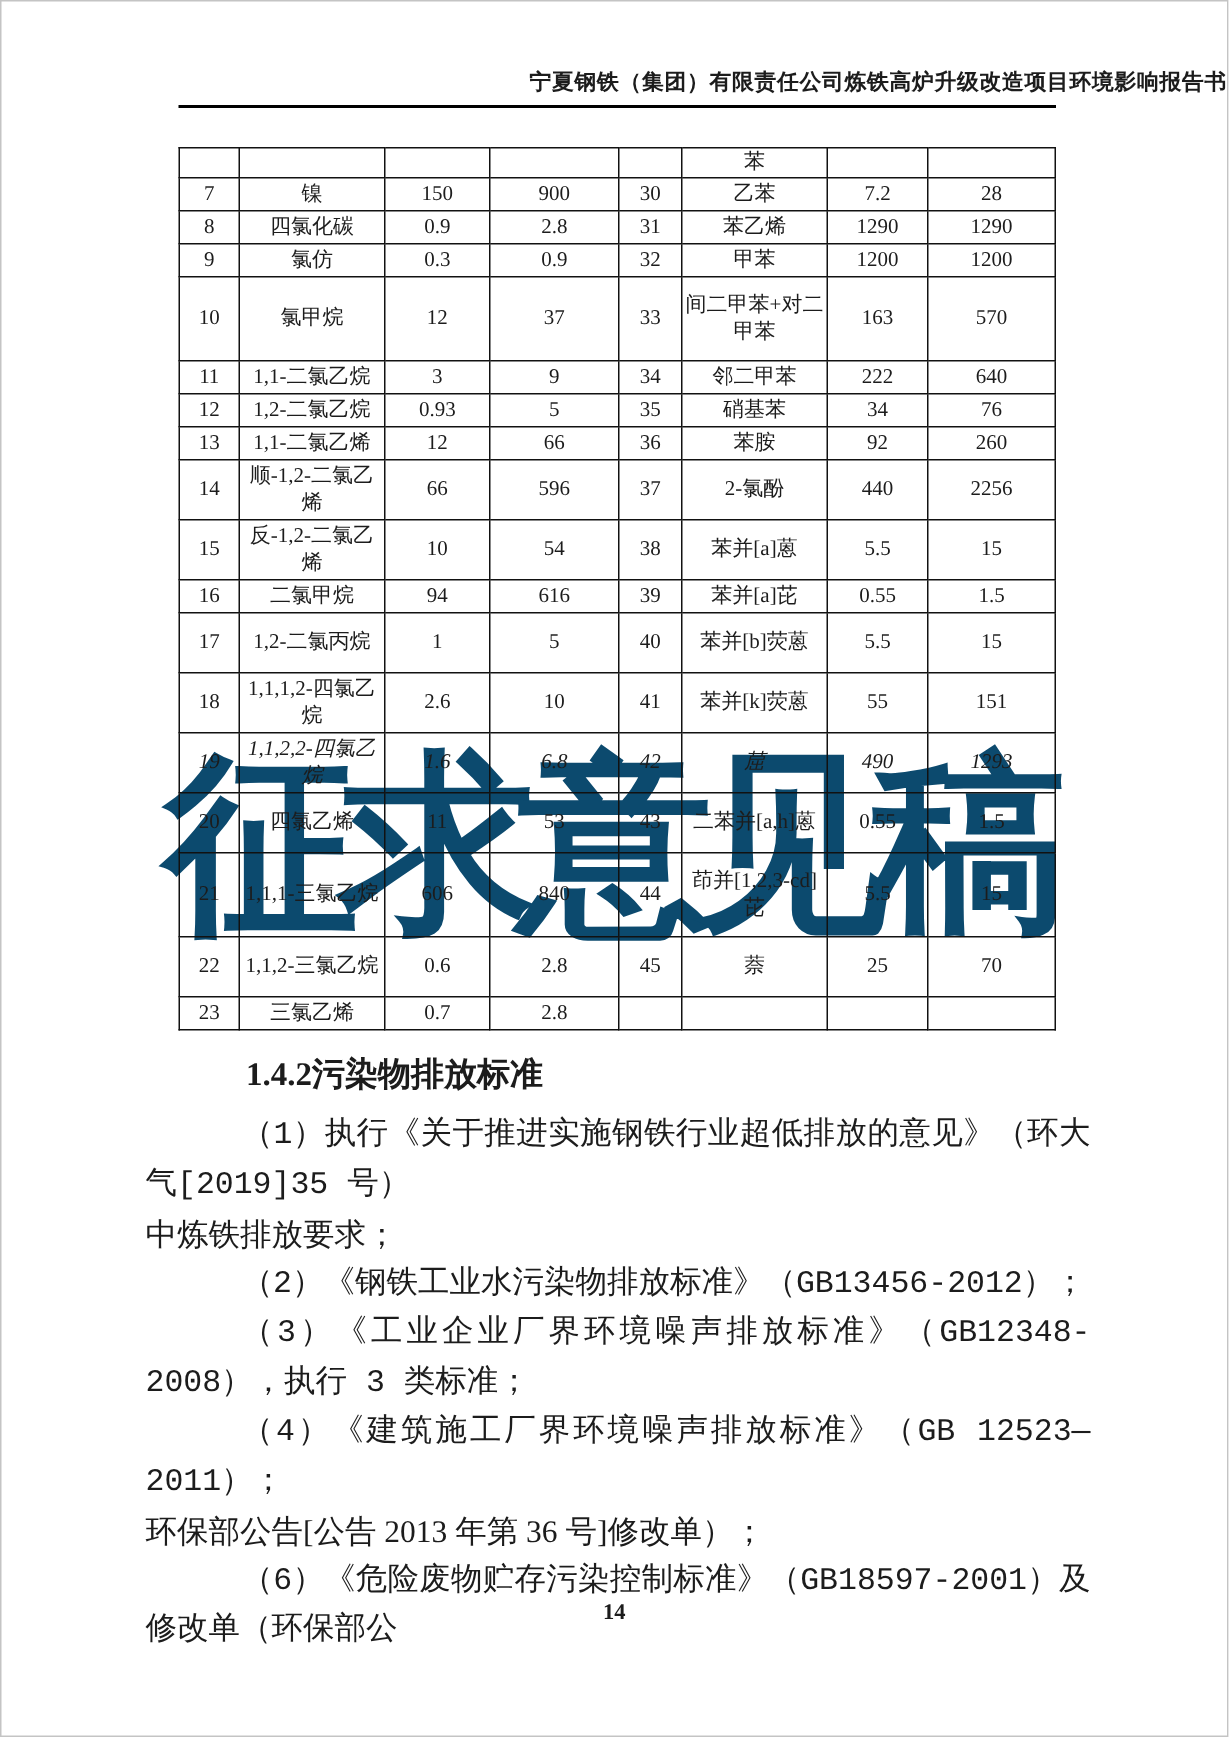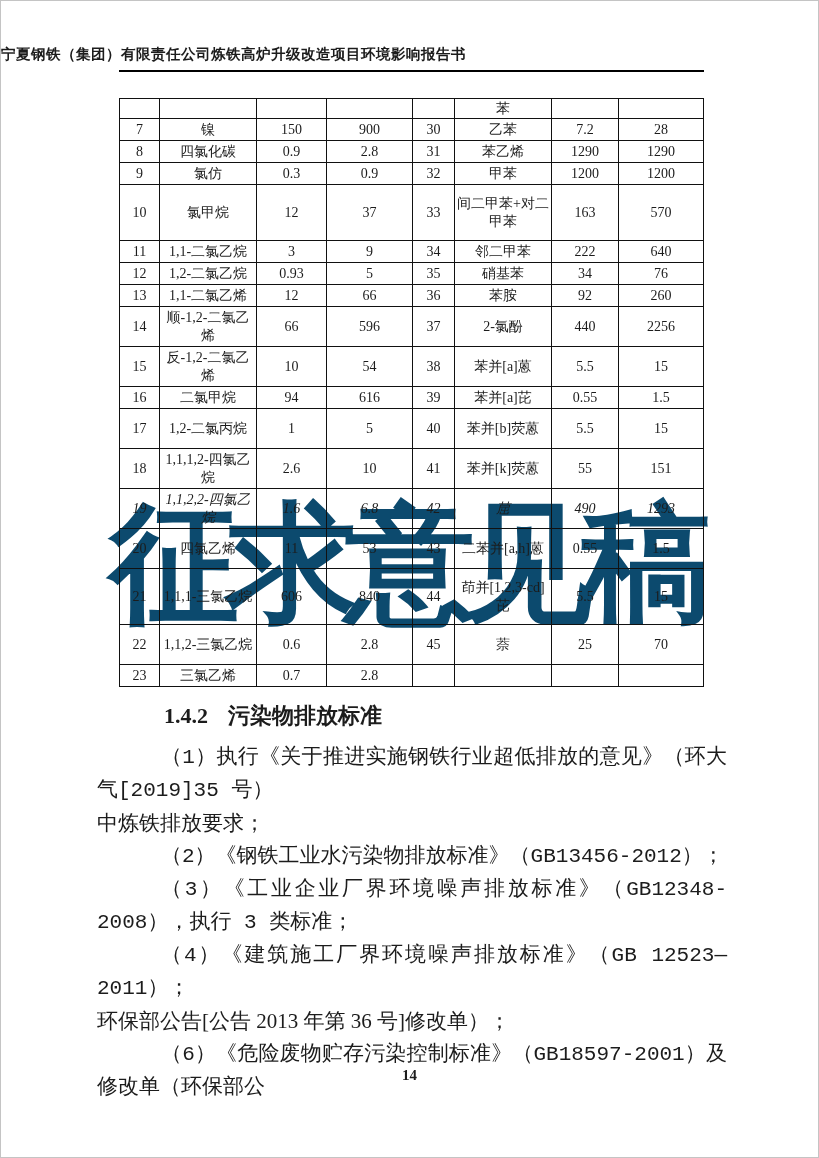--- a/index.html
+++ b/index.html
@@ -27,21 +27,21 @@
     white-space: nowrap;
     z-index: 0;
     font-family: Liberation Mono, monospace;
     font-weight: bold;
   }
   .header-title {
     position: absolute;
     top: 44px;
     left: 0;
     width: 100%;
-    text-align: left;
+    text-align: right;
     font-size: 14.5px;
     font-weight: bold;
     letter-spacing: 0.5px;
     z-index: 1;
   }
   .header-rule {
     position: absolute;
     top: 69px;
     left: 118px;
     width: 585px;
@@ -78,21 +78,21 @@
     z-index: 1;
     font-size: 21px;
     line-height: 33px;
   }
   .sec-heading {
     font-weight: bold;
     font-size: 22px;
     padding-left: 67px;
     margin-bottom: 9px;
   }
-  .sec-heading .sec-num { margin-right: 20px; }
+  .sec-heading .sec-num { }
   .line { text-align: justify; }
   .line.ind { text-indent: 64px; font-family: Liberation Mono, monospace; }
   .page-number {
     position: absolute;
     top: 1066px;
     left: 0;
     width: 100%;
     text-align: center;
     font-size: 15px;
     font-weight: bold;

